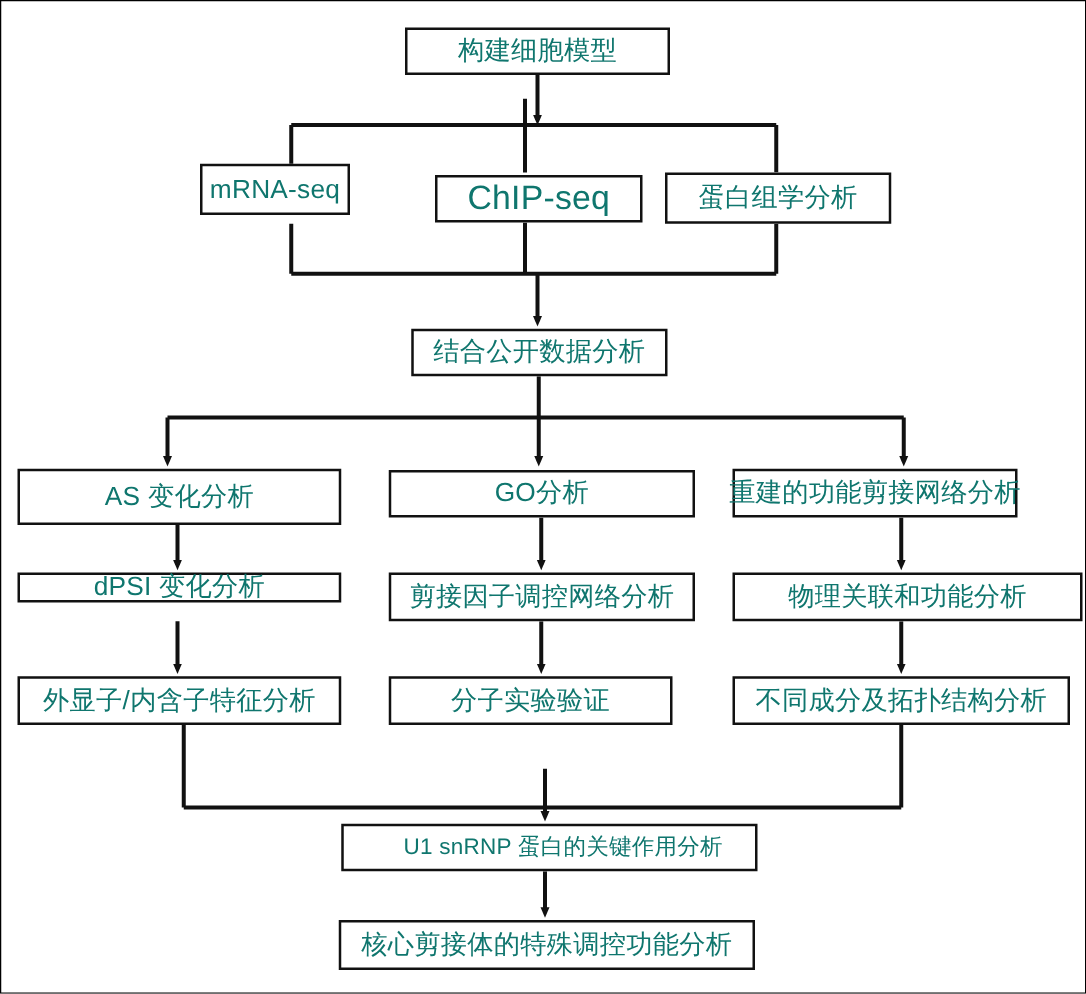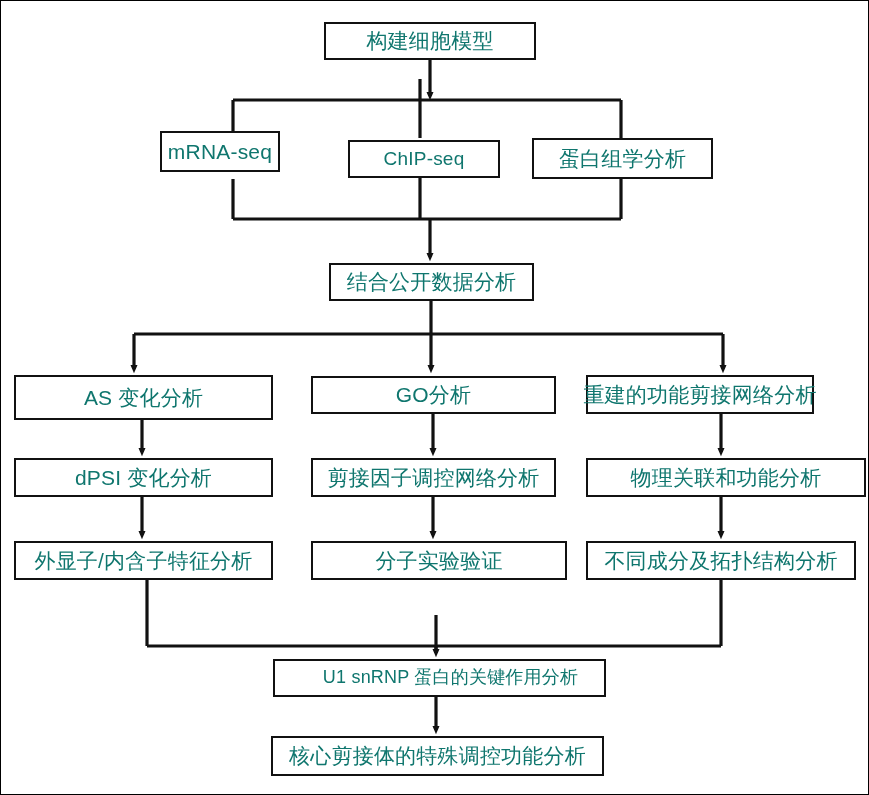--- a/index.html
+++ b/index.html
@@ -94,55 +94,55 @@
     </g>
   </svg>
 
   <div class="node-box" style="left:323px; top:21px; width:212px; height:38px; font-size:21px;">
     <span class="node-label">构建细胞模型</span>
   </div>
 
   <div class="node-box" style="left:159px; top:130px; width:120px; height:41px; font-size:21px;">
     <span class="node-label">mRNA-seq</span>
   </div>
-  <div class="node-box" style="left:347px; top:139px; width:152px; height:38px; font-size:19px;">
+  <div class="node-box" style="left:347px; top:139px; width:166px; height:38px; font-size:27px;">
     <span class="node-label">ChIP-seq</span>
   </div>
   <div class="node-box" style="left:531px; top:137px; width:181px; height:41px; font-size:21px;">
     <span class="node-label">蛋白组学分析</span>
   </div>
 
   <div class="node-box" style="left:328px; top:262px; width:205px; height:38px; font-size:21px;">
     <span class="node-label">结合公开数据分析</span>
   </div>
 
   <div class="node-box" style="left:13px; top:374px; width:259px; height:45px; font-size:21px;">
     <span class="node-label">AS 变化分析</span>
   </div>
   <div class="node-box" style="left:310px; top:375px; width:245px; height:38px; font-size:21px;">
     <span class="node-label">GO分析</span>
   </div>
   <div class="node-box" style="left:585px; top:374px; width:228px; height:39px; font-size:21px;">
     <span class="node-label">重建的功能剪接网络分析</span>
   </div>
 
-  <div class="node-box" style="left:13px; top:457px; width:259px; height:39px; font-size:21px;">
+  <div class="node-box" style="left:13px; top:457px; width:259px; height:24px; font-size:21px;">
     <span class="node-label">dPSI 变化分析</span>
   </div>
   <div class="node-box" style="left:310px; top:457px; width:245px; height:39px; font-size:21px;">
     <span class="node-label">剪接因子调控网络分析</span>
   </div>
   <div class="node-box" style="left:585px; top:457px; width:280px; height:39px; font-size:21px;">
     <span class="node-label">物理关联和功能分析</span>
   </div>
 
   <div class="node-box" style="left:13px; top:540px; width:259px; height:39px; font-size:21px;">
     <span class="node-label">外显子/内含子特征分析</span>
   </div>
-  <div class="node-box" style="left:310px; top:540px; width:256px; height:39px; font-size:21px;">
+  <div class="node-box" style="left:310px; top:540px; width:227px; height:39px; font-size:21px;">
     <span class="node-label">分子实验验证</span>
   </div>
   <div class="node-box" style="left:585px; top:540px; width:270px; height:39px; font-size:21px;">
     <span class="node-label">不同成分及拓扑结构分析</span>
   </div>
 
   <div class="node-box" style="left:272px; top:658px; width:333px; height:38px; font-size:18px;padding-left:22px;">
     <span class="node-label">U1 snRNP 蛋白的关键作用分析</span>
   </div>
 

